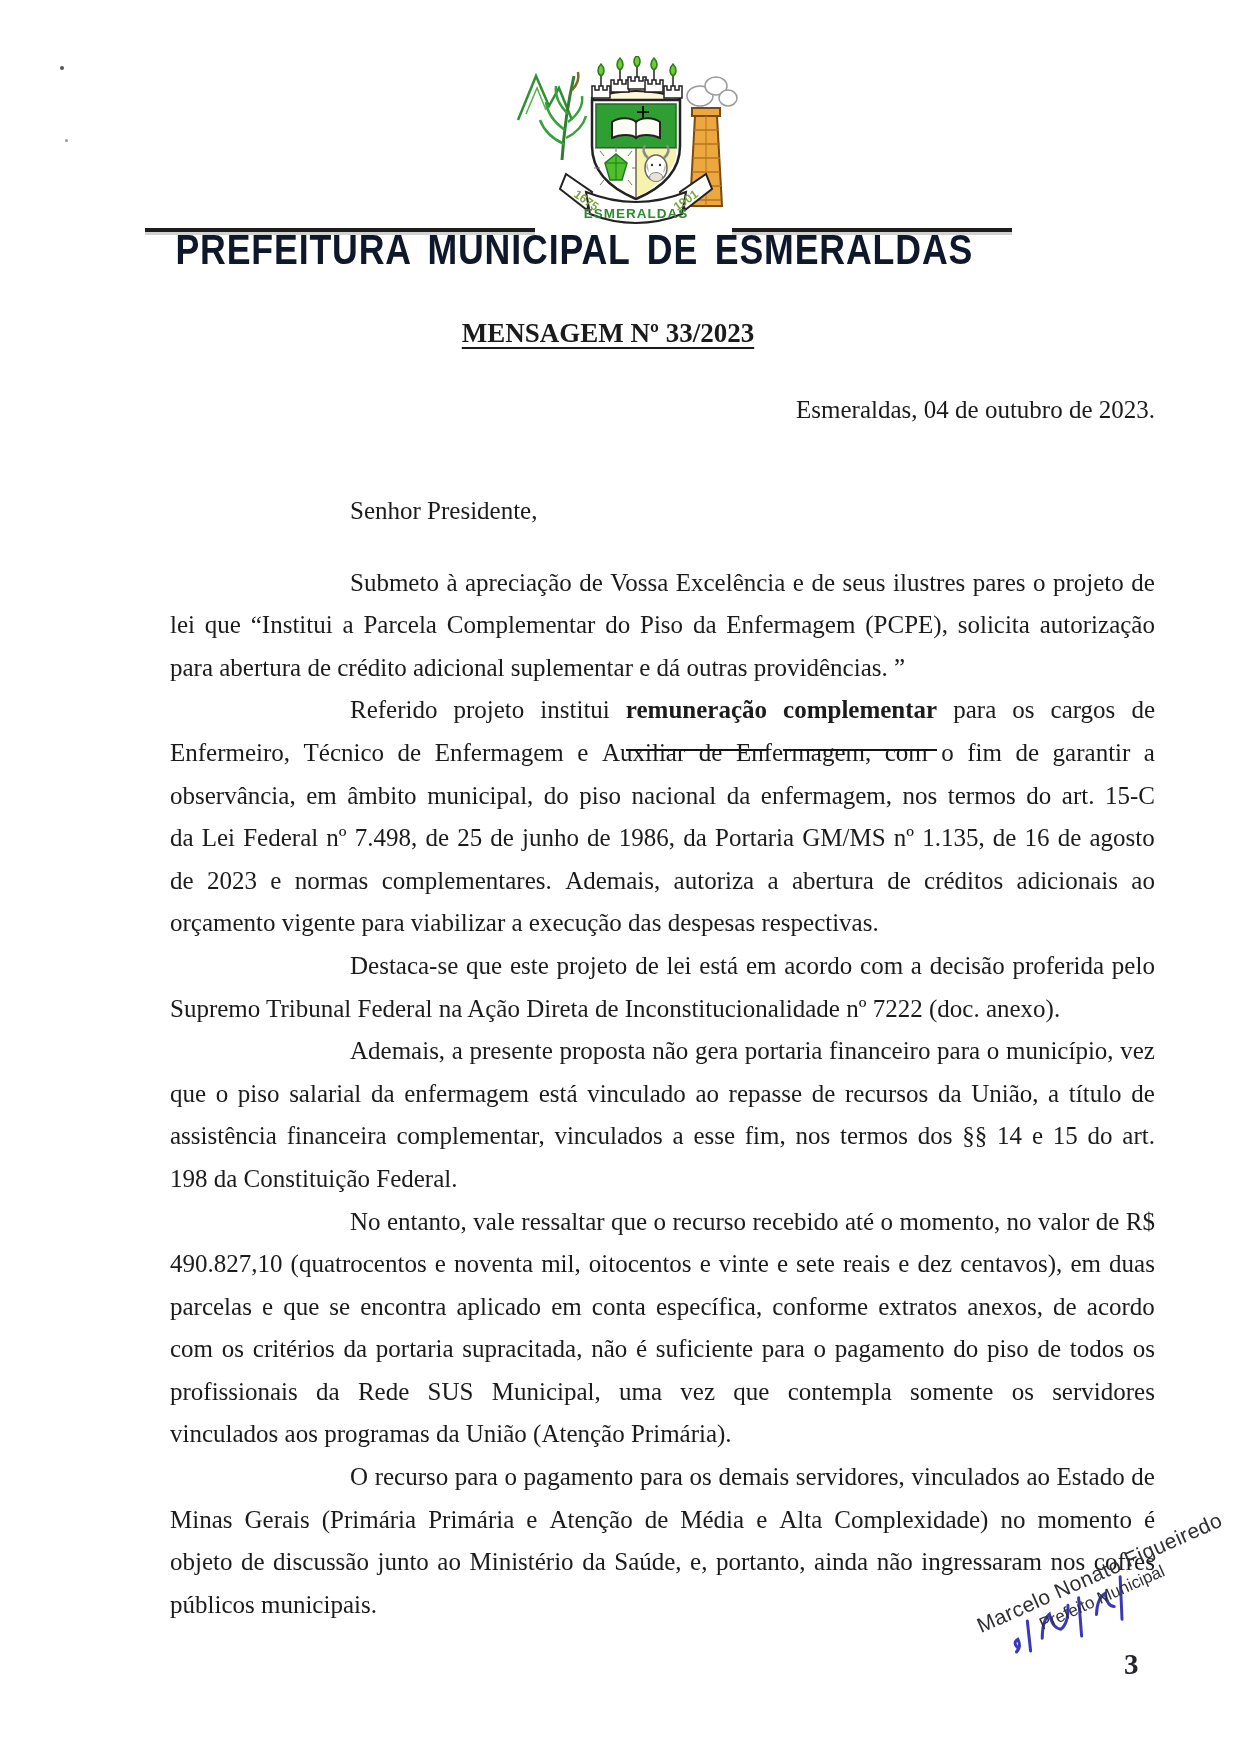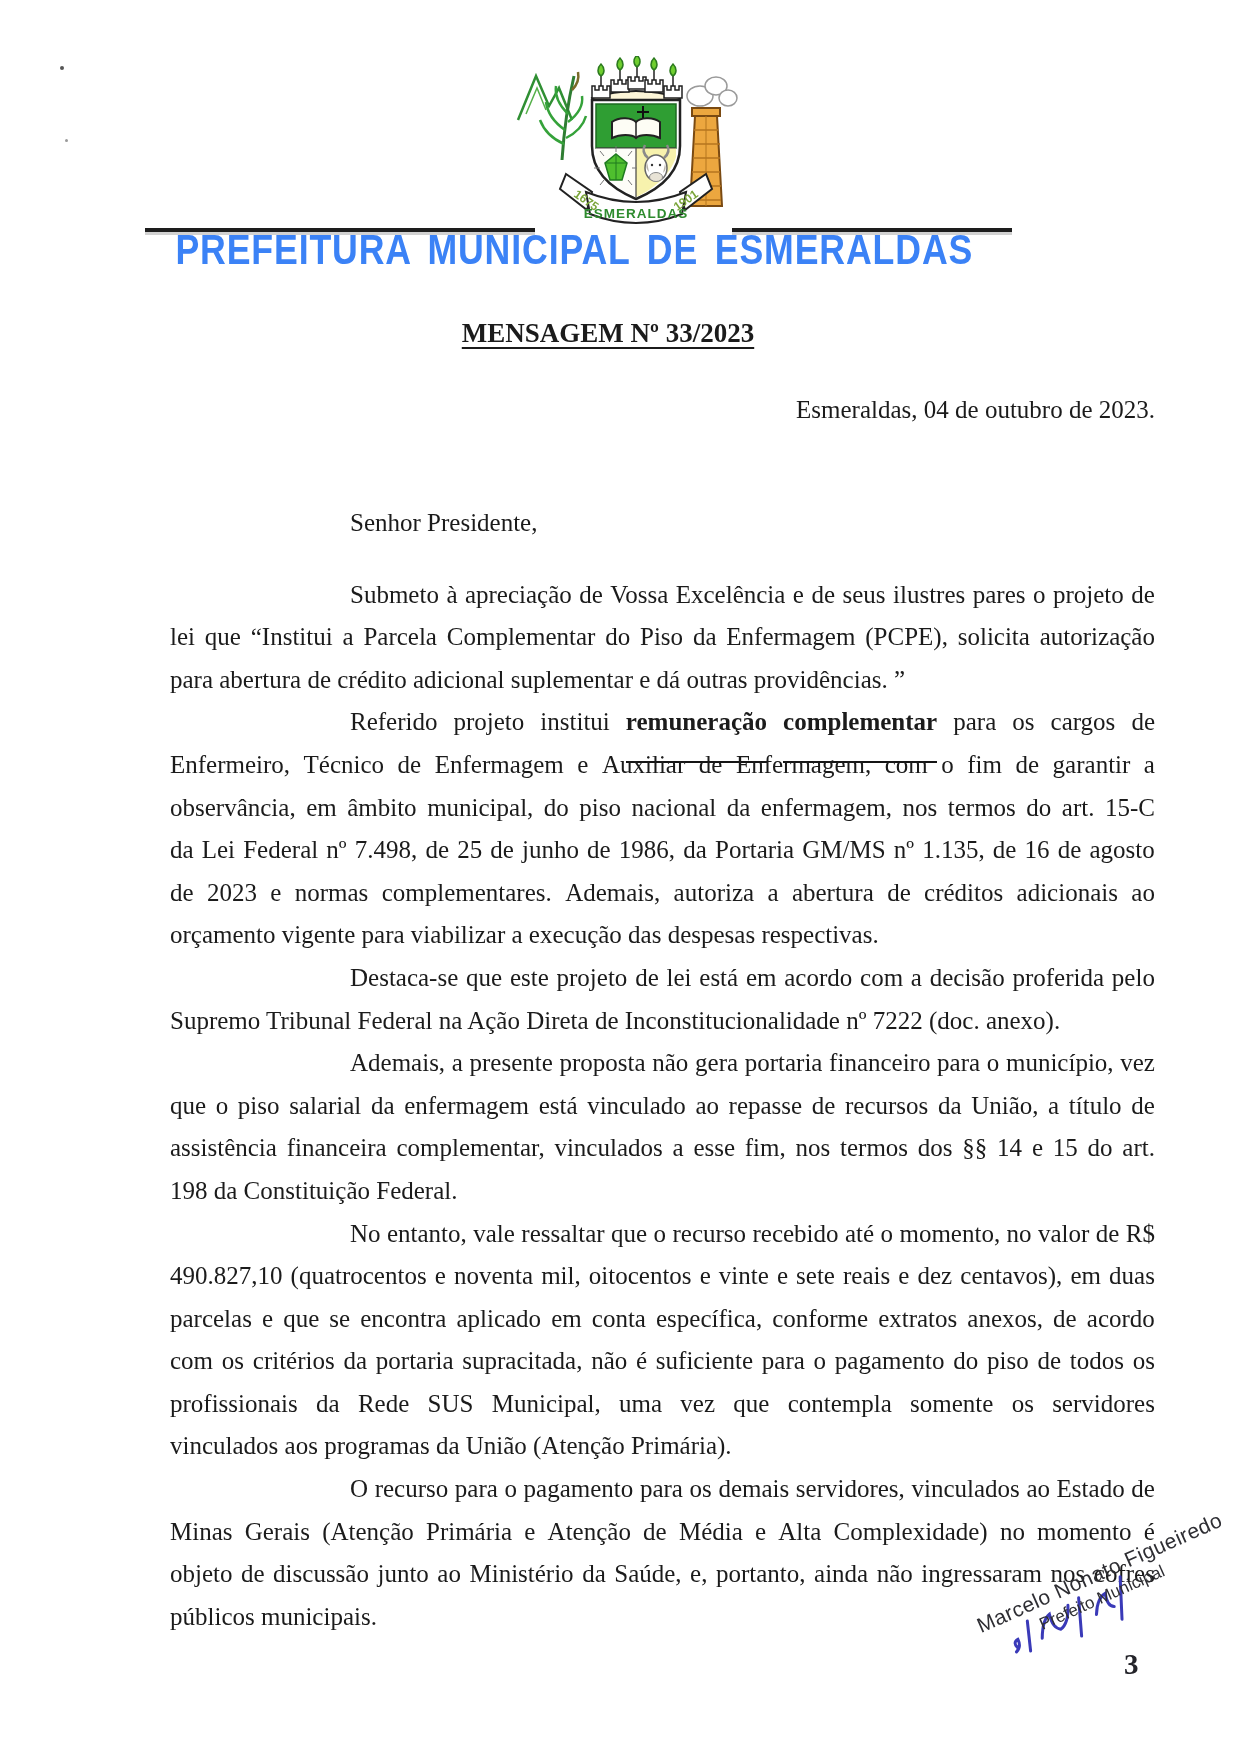--- a/index.html
+++ b/index.html
@@ -14,35 +14,35 @@
 
   
   .rule{position:absolute;top:228px;height:4px;background:#1d1d1d;box-shadow:0 3px 0 rgba(0,0,0,.18);}
   .rule-left{left:145px;width:390px;}
   .rule-right{left:732px;width:280px;}
 
   .crest{position:absolute;left:516px;top:56px;width:240px;height:182px;}
 
   .org-name{
     position:absolute;left:0;right:0;top:226px;text-align:center;
-    font-family:"Liberation Sans", sans-serif;font-weight:700;font-size:42px;color:#3b82f6;
+    font-family:"Liberation Sans", sans-serif;font-weight:700;font-size:42px;color:#0f172a;
     white-space:nowrap;
   }
   .org-name span{display:inline-block;transform:translateX(-46px) scaleX(0.85);letter-spacing:1px;word-spacing:7px;}
 
   .doc-title{
     position:absolute;left:0;width:1216px;top:318px;text-align:center;
     font-weight:700;font-size:27px;
     text-decoration:underline;text-decoration-thickness:2px;text-underline-offset:5px;
   }
 
   .date-line{position:absolute;left:170px;width:985px;top:396px;text-align:right;font-size:25px;}
 
   .letter{position:absolute;left:170px;top:490px;width:985px;font-size:25px;}
-  .salutation{height:42.6px;line-height:42.6px;padding-left:180px;margin-bottom:29px;margin-top:12px;}
+  .salutation{height:42.6px;line-height:42.6px;padding-left:180px;margin-bottom:29px;}
   .line{display:flex;justify-content:space-between;align-items:baseline;height:42.6px;line-height:42.6px;}
   .line.indent{padding-left:180px;}
   .line.last{display:block;}
   .w{flex:0 0 auto;white-space:pre;}
   .bu{font-weight:700;border-bottom:2.5px solid #141414;padding-bottom:17px;}
 
   
   .sig-ink{position:absolute;left:1002px;top:1566px;}
   .stamp{
     position:absolute;left:992px;top:1612px;width:250px;
@@ -448,21 +448,21 @@
       <span class="w">demais</span>
       <span class="w">servidores,</span>
       <span class="w">vinculados</span>
       <span class="w">ao</span>
       <span class="w">Estado</span>
       <span class="w">de</span>
     </div>
     <div class="line">
       <span class="w">Minas</span>
       <span class="w">Gerais</span>
-      <span class="w">(Atenção</span>
+      <span class="w">(Primária</span>
       <span class="w">Primária</span>
       <span class="w">e</span>
       <span class="w">Atenção</span>
       <span class="w">de</span>
       <span class="w">Média</span>
       <span class="w">e</span>
       <span class="w">Alta</span>
       <span class="w">Complexidade)</span>
       <span class="w">no</span>
       <span class="w">momento</span>

